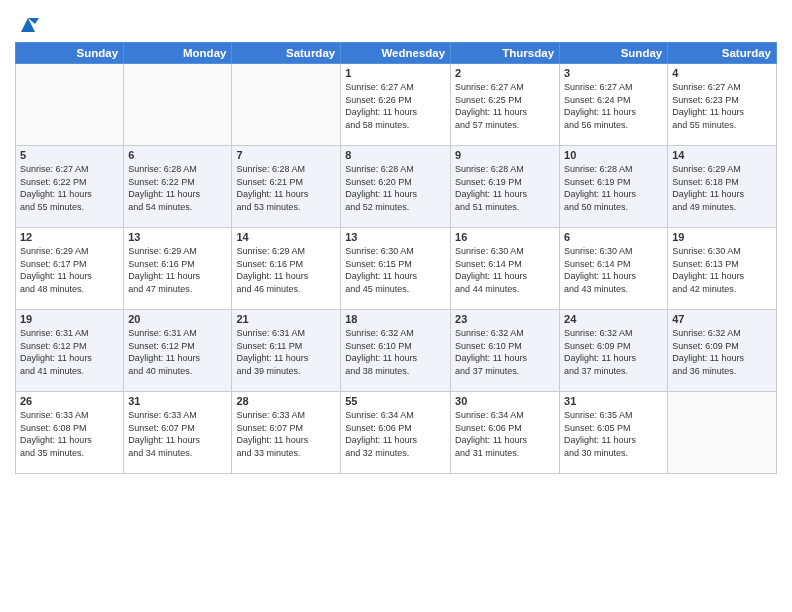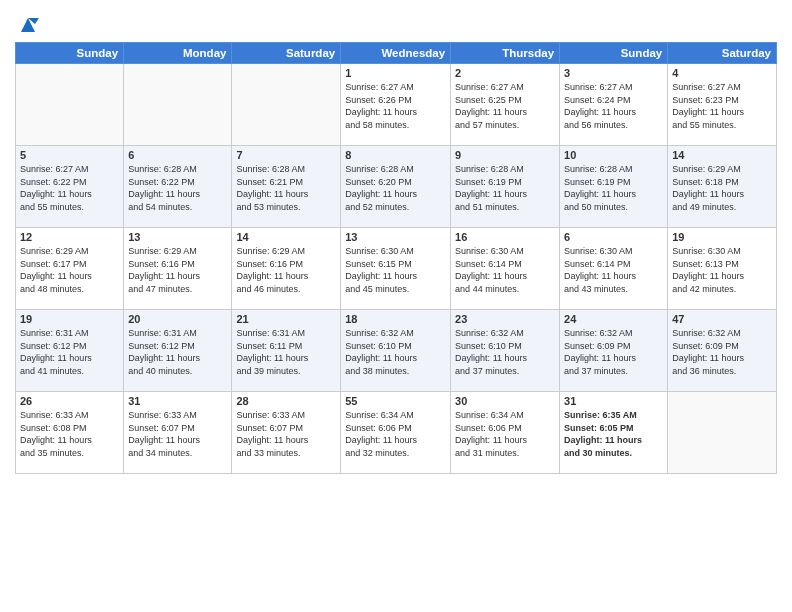--- a/index.html
+++ b/index.html
@@ -348,21 +348,21 @@
           </td>
           <td>
             <span class="day-num">30</span>
             <div class="day-info" style="white-space: pre-line;">Sunrise: 6:34 AM
 Sunset: 6:06 PM
 Daylight: 11 hours
 and 31 minutes.</div>
           </td>
           <td>
             <span class="day-num">31</span>
-            <div class="day-info" style="white-space: pre-line; font-weight: bold;">Sunrise: 6:35 AM
+            <div class="day-info" style="white-space: pre-line;">Sunrise: 6:35 AM
 Sunset: 6:05 PM
 Daylight: 11 hours
 and 30 minutes.</div>
           </td>
           <td class="empty"></td>
         </tr>
       </tbody>
   </table>
 </div>
 

